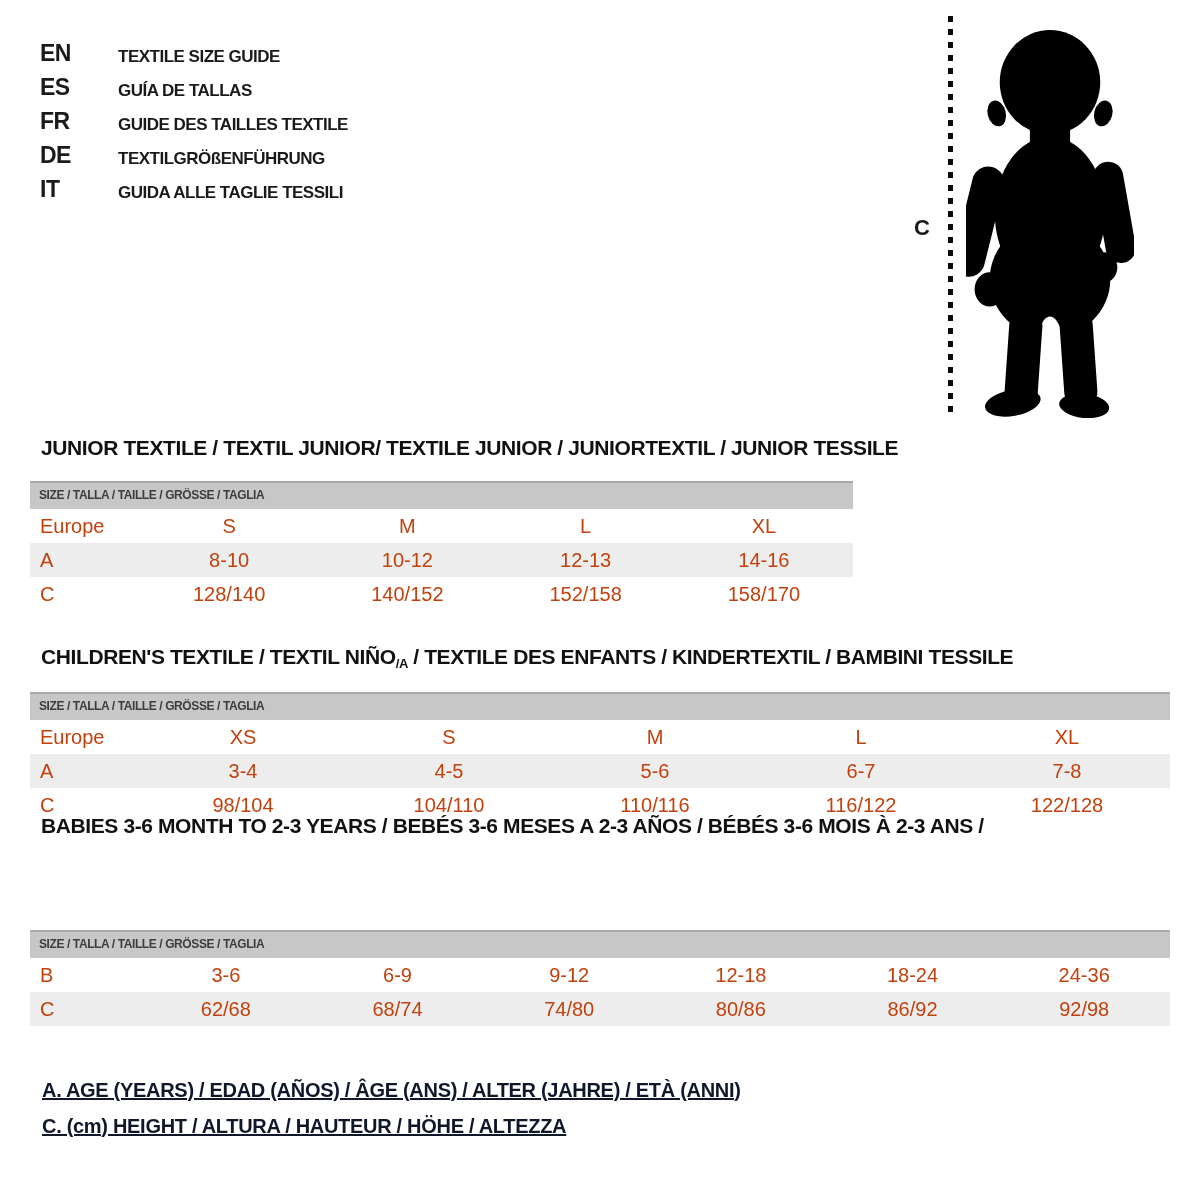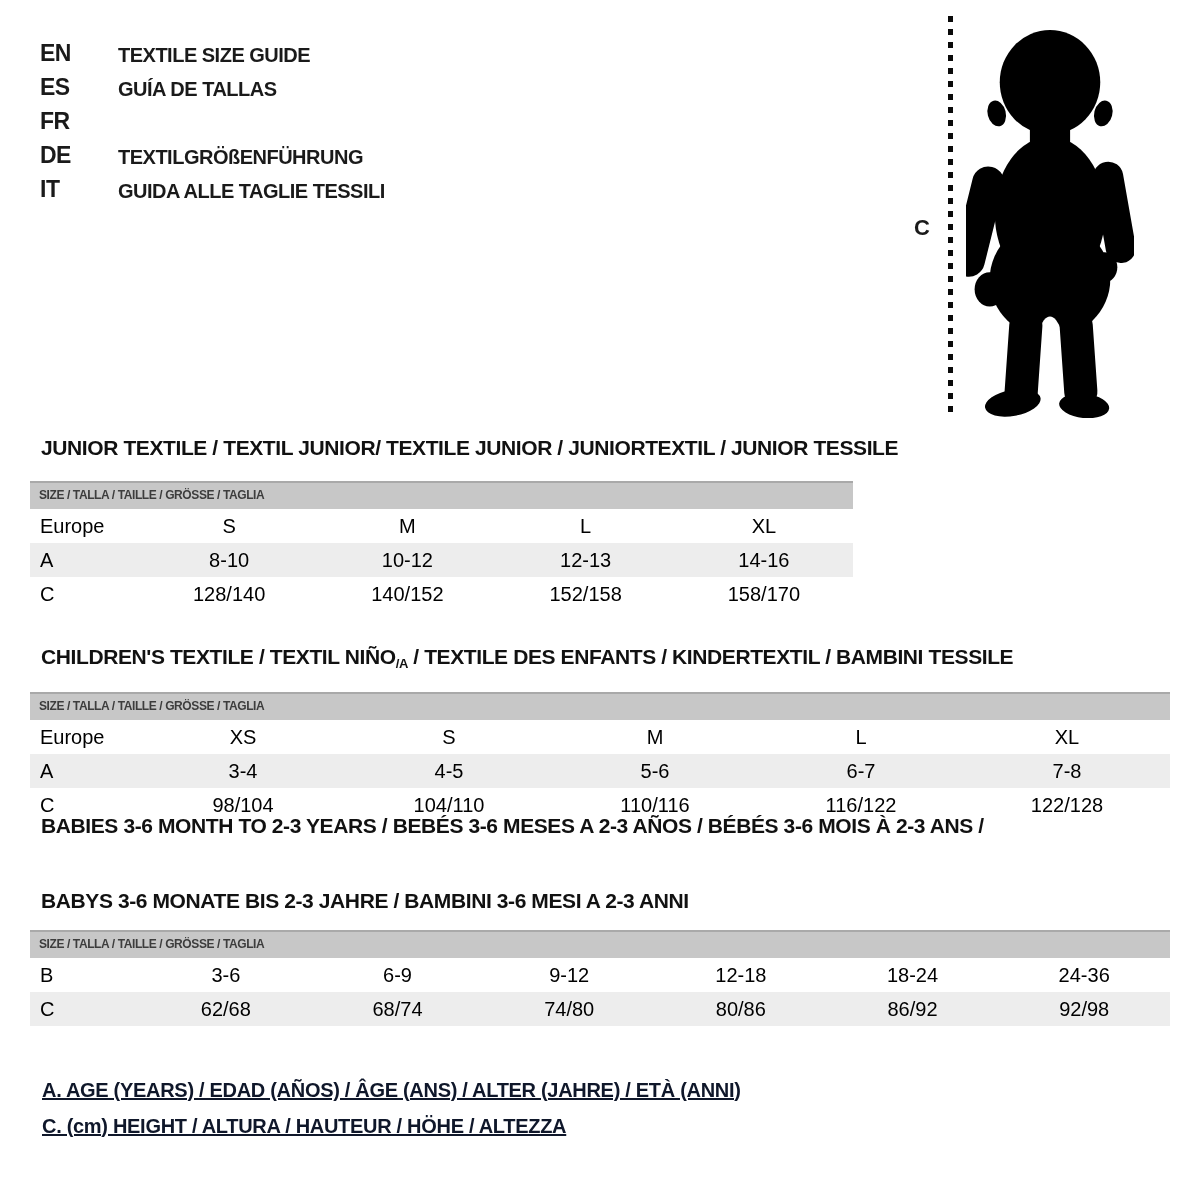--- a/index.html
+++ b/index.html
@@ -4,21 +4,21 @@
 <style>
   html,body{margin:0;padding:0;background:#ffffff;}
   .page{
     position:relative;width:1200px;height:1200px;background:#ffffff;
     font-family:"Liberation Sans",sans-serif;color:#1a1a1a;overflow:hidden;
   }
   
   .lang-block{position:absolute;left:40px;top:33px;}
   .lang-row{height:34px;display:flex;align-items:flex-end;}
   .lang-code{width:78px;font-weight:bold;font-size:23px;letter-spacing:-0.5px;}
-  .lang-label{font-weight:bold;font-size:20px;letter-spacing:-0.5px;white-space:nowrap;margin-top:13px;}
+  .lang-label{font-weight:bold;font-size:17px;letter-spacing:-0.5px;white-space:nowrap;margin-top:13px;}
 
   
   .measure-label{position:absolute;left:914px;top:215px;font-size:22px;font-weight:bold;}
   .dash-line{
     position:absolute;left:948px;top:16px;width:5px;height:400px;
     background:repeating-linear-gradient(to bottom,#0a0a0a 0 6px,transparent 6px 13px);
   }
   .baby{position:absolute;left:966px;top:16px;}
 
   
@@ -28,21 +28,21 @@
   }
   .section-title .sub{font-size:13px;vertical-align:-4px;}
 
   
   .size-table{position:absolute;}
   .bar{
     height:28px;background:#c7c7c7;border-top:2px solid #a9a9a9;box-sizing:border-box;
     line-height:25px;padding-left:9px;font-weight:bold;font-size:12px;color:#3d3d3d;
     letter-spacing:-0.4px;
   }
-  .trow{display:flex;height:34px;align-items:center;font-size:20px;color:#000000;}
+  .trow{display:flex;height:34px;align-items:center;font-size:20px;color:#c2410c;}
   .trow .c0{width:110px;padding-left:10px;box-sizing:border-box;text-align:left;}
   .trow .cc{flex:1;text-align:center;}
   .shaded{background:#ededed;}
 
   
   .notes{position:absolute;left:42px;top:1072px;}
   .note-line{height:36px;display:flex;align-items:center;font-weight:bold;font-size:20px;
     letter-spacing:-0.3px;white-space:nowrap;color:#0f172a;text-decoration:underline;}
 </style>
 </head>
@@ -54,20 +54,21 @@
     <div class="lang-row">
       <span class="lang-code">EN</span>
       <span class="lang-label">TEXTILE SIZE GUIDE</span>
     </div>
     <div class="lang-row">
       <span class="lang-code">ES</span>
       <span class="lang-label">GUÍA DE TALLAS</span>
     </div>
     <div class="lang-row">
       <span class="lang-code">FR</span>
+      <span class="lang-label">GUIDE DES TAILLES TEXTILE</span>
     </div>
     <div class="lang-row">
       <span class="lang-code">DE</span>
       <span class="lang-label">TEXTILGRÖßENFÜHRUNG</span>
     </div>
     <div class="lang-row">
       <span class="lang-code">IT</span>
       <span class="lang-label">GUIDA ALLE TAGLIE TESSILI</span>
     </div>
   </div>
@@ -153,21 +154,20 @@
       <span class="c0">C</span>
       <span class="cc">98/104</span>
       <span class="cc">104/110</span>
       <span class="cc">110/116</span>
       <span class="cc">116/122</span>
       <span class="cc">122/128</span>
     </div>
   </div>
 
   <div class="section-title" style="top:814px;">BABIES 3-6 MONTH TO 2-3 YEARS / BEBÉS 3-6 MESES A 2-3 AÑOS / BÉBÉS 3-6 MOIS À 2-3 ANS /</div>
-  <div class="section-title" style="top:889px;">BABYS 3-6 MONATE BIS 2-3 JAHRE / BAMBINI 3-6 MESI A 2-3 ANNI</div>
   <div class="size-table" style="left:30px;top:930px;width:1140px;">
     <div class="bar">SIZE / TALLA / TAILLE / GRÖSSE / TAGLIA</div>
     <div class="trow">
       <span class="c0">B</span>
       <span class="cc">3-6</span>
       <span class="cc">6-9</span>
       <span class="cc">9-12</span>
       <span class="cc">12-18</span>
       <span class="cc">18-24</span>
       <span class="cc">24-36</span>

